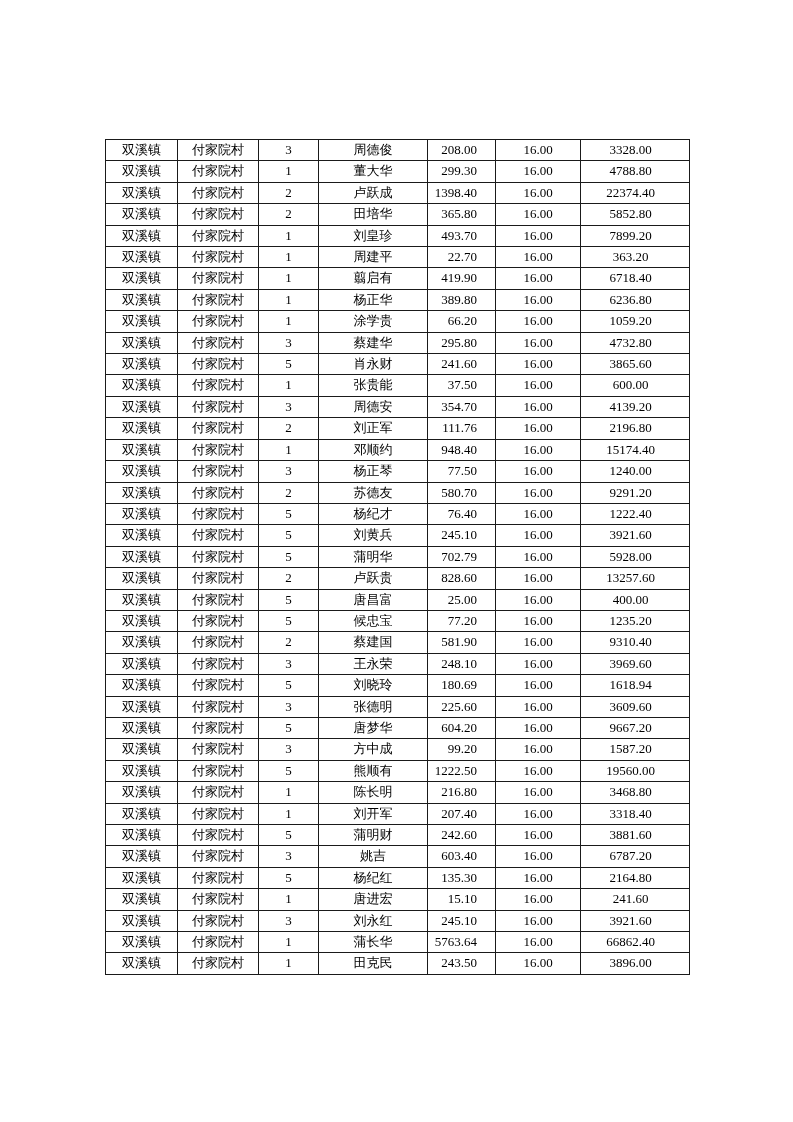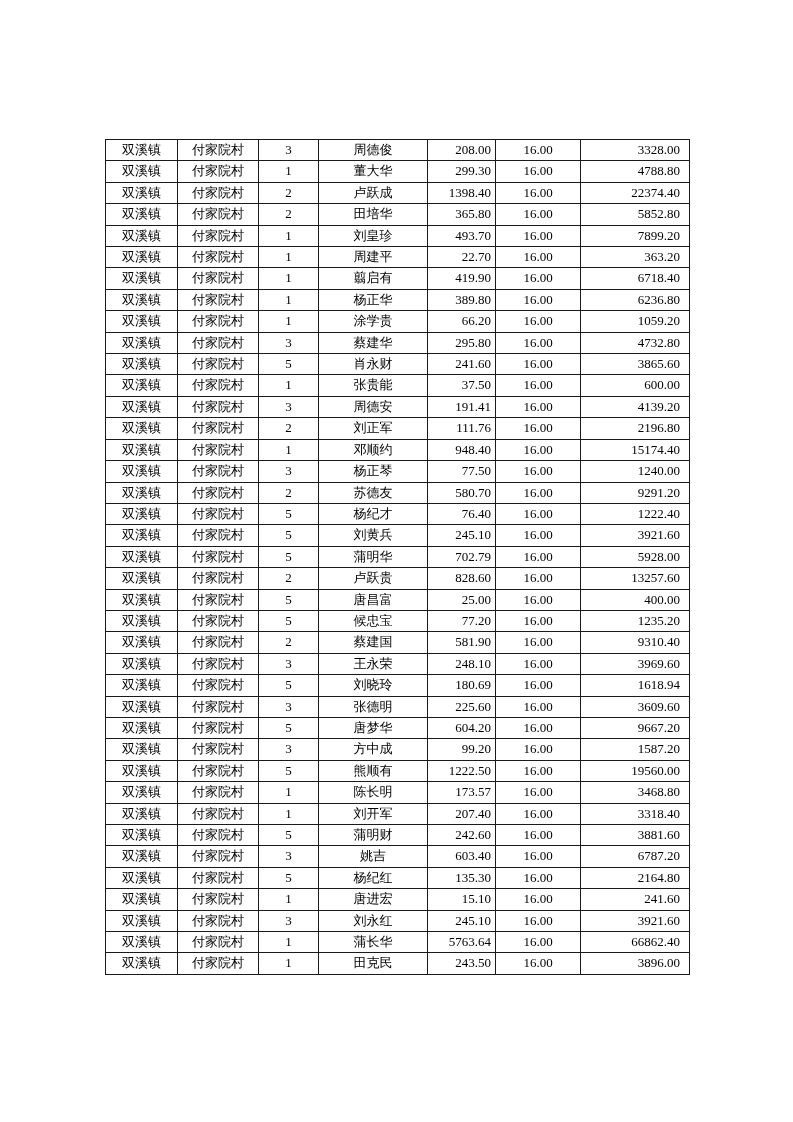--- a/index.html
+++ b/index.html
@@ -29,22 +29,22 @@
     height: 20.4px;
     padding: 0;
     font-size: 13px;
     line-height: 20.4px;
     text-align: center;
     white-space: nowrap;
     overflow: hidden;
     font-family: "Liberation Serif", "DejaVu Serif", serif;
   }
   
-  table.grid td.c4 { text-align: right; padding-right: 4px; }
-  table.grid td.c6 { text-align: right; padding-right: 9px; }
+  table.grid td.c4 { text-align: right; padding-right: 18px; }
+  table.grid td.c6 { padding-right: 9px; }
 </style>
 </head>
 <body>
 
 <div class="page">
   <table class="grid">
     <colgroup>
       <col style="width:72px">
       <col style="width:81px">
       <col style="width:60px">
@@ -160,21 +160,21 @@
           <td class="c3">张贵能</td>
           <td class="c4">37.50</td>
           <td class="c5">16.00</td>
           <td class="c6">600.00</td>
         </tr>
         <tr>
           <td class="c0">双溪镇</td>
           <td class="c1">付家院村</td>
           <td class="c2">3</td>
           <td class="c3">周德安</td>
-          <td class="c4">191.41</td>
+          <td class="c4">354.70</td>
           <td class="c5">16.00</td>
           <td class="c6">4139.20</td>
         </tr>
         <tr>
           <td class="c0">双溪镇</td>
           <td class="c1">付家院村</td>
           <td class="c2">2</td>
           <td class="c3">刘正军</td>
           <td class="c4">111.76</td>
           <td class="c5">16.00</td>
@@ -322,21 +322,21 @@
           <td class="c3">熊顺有</td>
           <td class="c4">1222.50</td>
           <td class="c5">16.00</td>
           <td class="c6">19560.00</td>
         </tr>
         <tr>
           <td class="c0">双溪镇</td>
           <td class="c1">付家院村</td>
           <td class="c2">1</td>
           <td class="c3">陈长明</td>
-          <td class="c4">173.57</td>
+          <td class="c4">216.80</td>
           <td class="c5">16.00</td>
           <td class="c6">3468.80</td>
         </tr>
         <tr>
           <td class="c0">双溪镇</td>
           <td class="c1">付家院村</td>
           <td class="c2">1</td>
           <td class="c3">刘开军</td>
           <td class="c4">207.40</td>
           <td class="c5">16.00</td>

